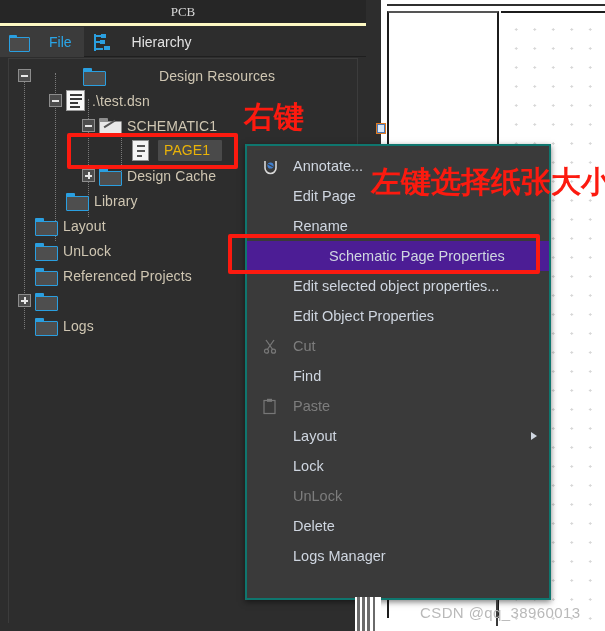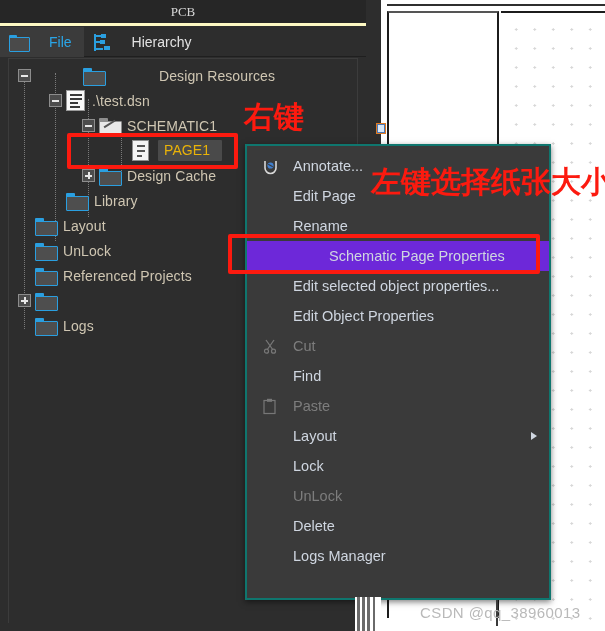--- a/index.html
+++ b/index.html
@@ -149,21 +149,21 @@
     position: absolute; left: 245px; top: 144px; width: 306px; height: 456px;
     background: #3a3a3a; border: 2px solid #0f766e;
     box-shadow: 0 2px 6px rgba(0,0,0,.5);
     padding: 5px 0;
   }
   .mi {
     height: 30px; display: flex; align-items: center;
     font-size: 14.5px; color: #cfd6e0; padding-left: 8px; white-space: nowrap;
   }
   .mi .mtext { margin-left: 38px; line-height: 1; }
-  .mi.hl { background: #6d28d9; padding-left: 44px; }
+  .mi.hl { background: #4c1d95; padding-left: 44px; }
   .mi.disabled { color: #7d7d7d; }
   .mi .mico {
     position: absolute; width: 22px; height: 22px; margin-left: 4px;
     display: flex; align-items: center; justify-content: center;
   }
   .mi .arrow {
     margin-left: auto; margin-right: 12px; width: 0; height: 0;
     border-left: 6px solid #cfd6e0; border-top: 4.5px solid transparent; border-bottom: 4.5px solid transparent;
   }
 

